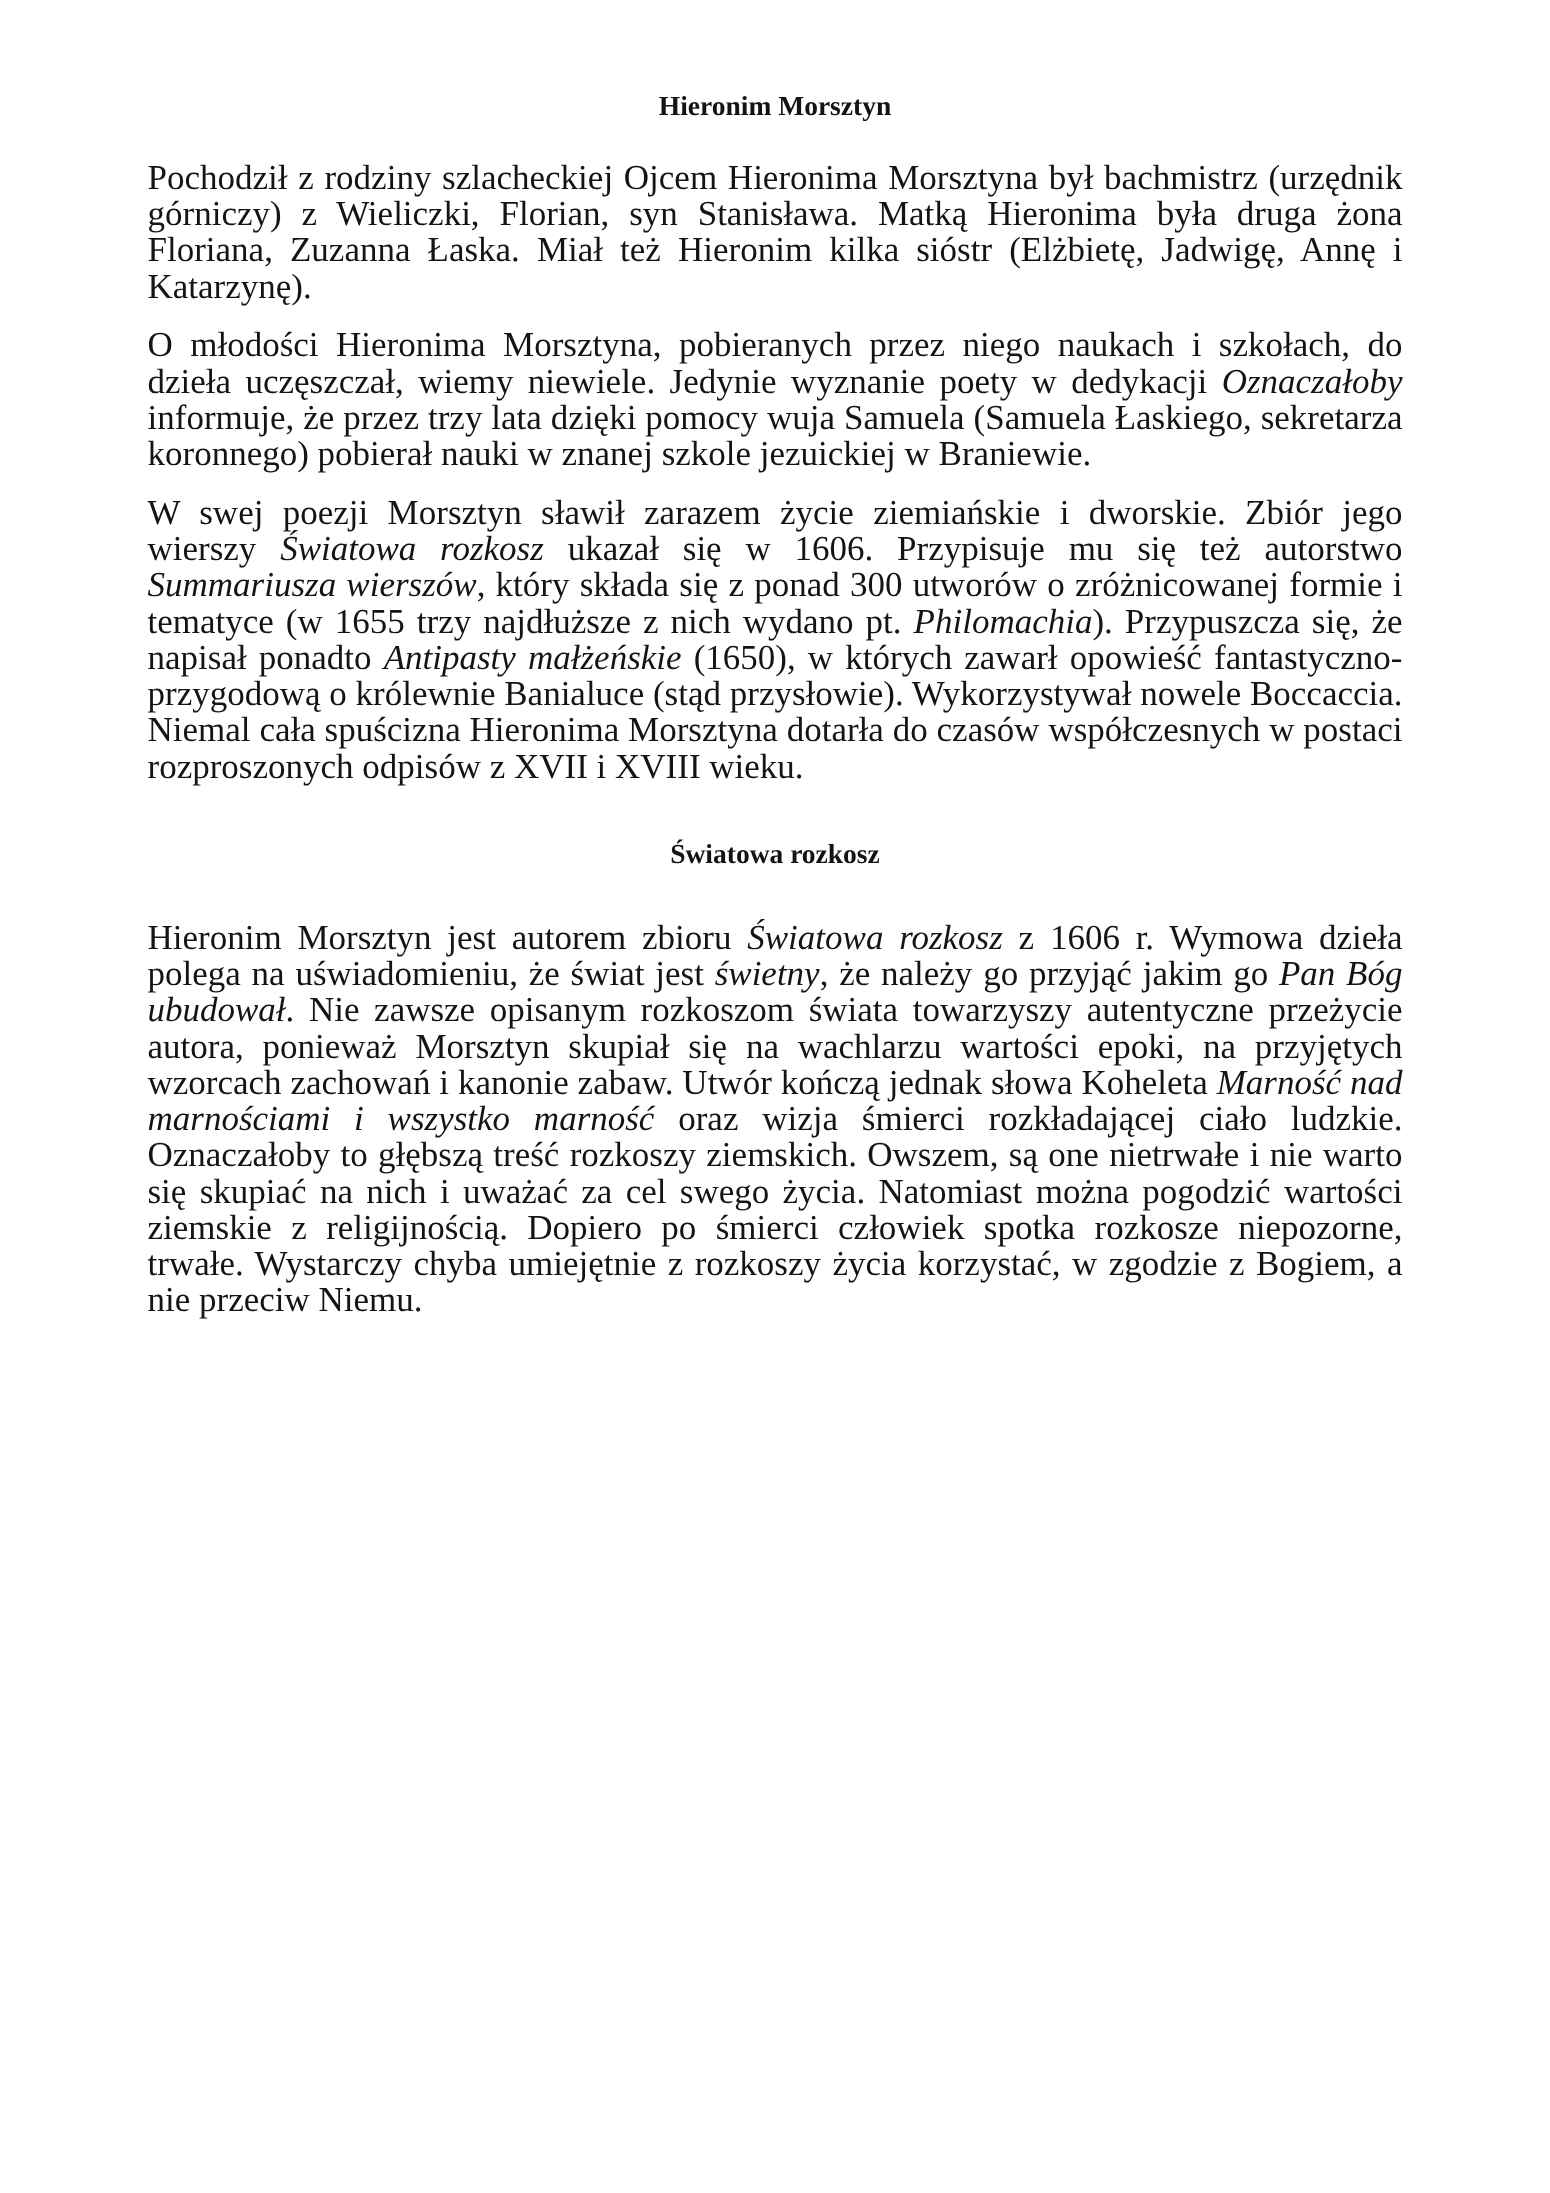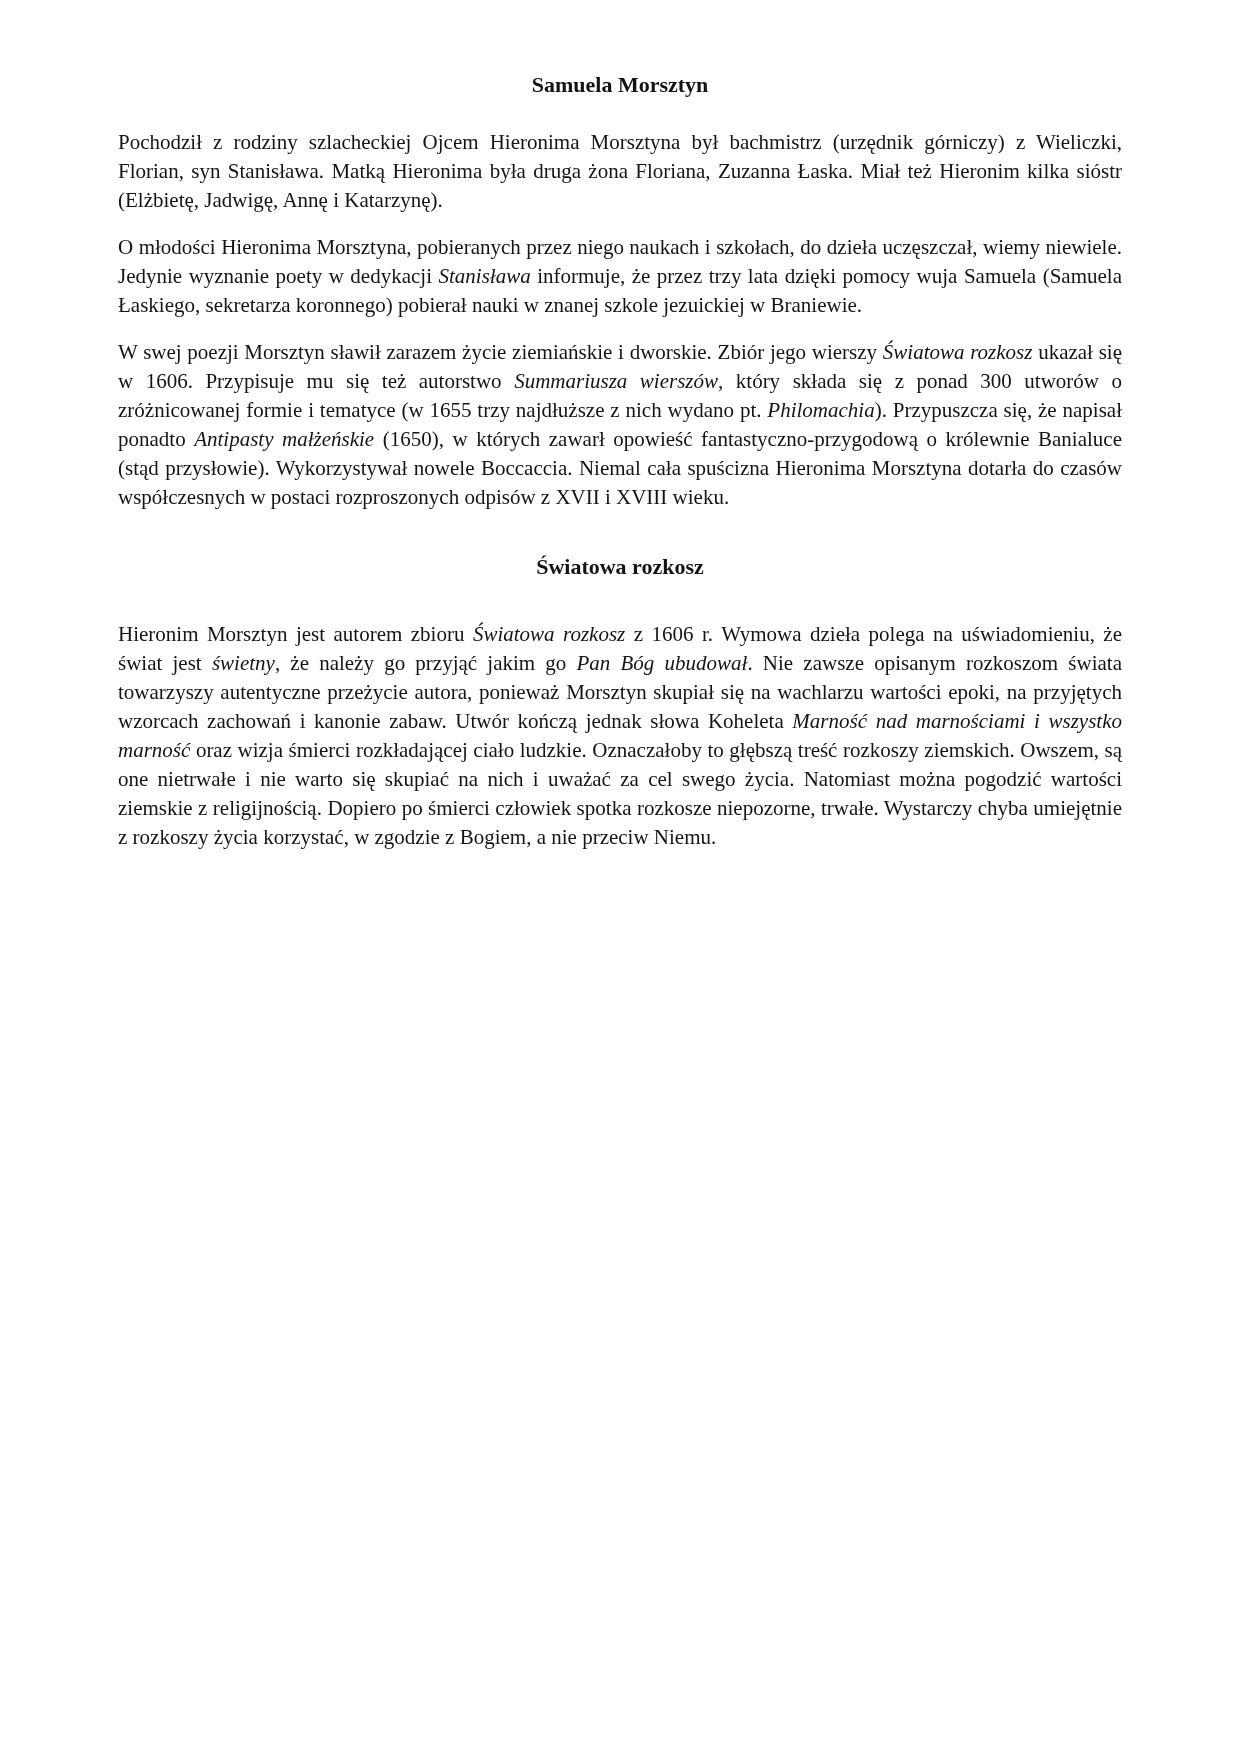--- a/index.html
+++ b/index.html
@@ -23,40 +23,40 @@
     line-height: 29px;
     font-weight: bold;
     text-align: center;
     margin: 0 0 29px 0;
   }
   .heading.second {
     margin-top: 40px;
     margin-bottom: 39px;
   }
   p.body-par {
-    font-size: 21px;
+    font-size: 28px;
     line-height: 29px;
     text-align: justify;
     margin: 0 0 18px 0;
   }
   p.body-par i {
     font-style: italic;
   }
 </style>
 </head>
 <body>
 
 <div class="page">
 
   <section>
-    <h1 class="heading">Samuela Morsztyn</h1>
+    <h1 class="heading">Hieronim Morsztyn</h1>
 
     <p class="body-par"><span>Pochodził z rodziny szlacheckiej Ojcem Hieronima Morsztyna był bachmistrz (urzędnik górniczy) z Wieliczki, Florian, syn Stanisława. Matką Hieronima była druga żona Floriana, Zuzanna Łaska. Miał też Hieronim kilka sióstr (Elżbietę, Jadwigę, Annę i Katarzynę).</span></p>
 
-    <p class="body-par"><span>O młodości Hieronima Morsztyna, pobieranych przez niego naukach i szkołach, do dzieła uczęszczał, wiemy niewiele. Jedynie wyznanie poety w dedykacji </span><i>Stanisława</i><span> informuje, że przez trzy lata dzięki pomocy wuja Samuela (Samuela Łaskiego, sekretarza koronnego) pobierał nauki w znanej szkole jezuickiej w Braniewie.</span></p>
+    <p class="body-par"><span>O młodości Hieronima Morsztyna, pobieranych przez niego naukach i szkołach, do dzieła uczęszczał, wiemy niewiele. Jedynie wyznanie poety w dedykacji </span><i>Oznaczałoby</i><span> informuje, że przez trzy lata dzięki pomocy wuja Samuela (Samuela Łaskiego, sekretarza koronnego) pobierał nauki w znanej szkole jezuickiej w Braniewie.</span></p>
 
     <p class="body-par"><span>W swej poezji Morsztyn sławił zarazem życie ziemiańskie i dworskie. Zbiór jego wierszy </span><i>Światowa rozkosz</i><span> ukazał się w 1606. Przypisuje mu się też autorstwo </span><i>Summariusza wierszów</i><span>, który składa się z ponad 300 utworów o zróżnicowanej formie i tematyce (w 1655 trzy najdłuższe z nich wydano pt. </span><i>Philomachia</i><span>). Przypuszcza się, że napisał ponadto </span><i>Antipasty małżeńskie</i><span> (1650), w których zawarł opowieść fantastyczno-przygodową o królewnie Banialuce (stąd przysłowie). Wykorzystywał nowele Boccaccia. Niemal cała spuścizna Hieronima Morsztyna dotarła do czasów współczesnych w postaci rozproszonych odpisów z XVII i XVIII wieku.</span></p>
   </section>
 
   <section>
     <h1 class="heading second">Światowa rozkosz</h1>
 
     <p class="body-par"><span>Hieronim Morsztyn jest autorem zbioru </span><i>Światowa rozkosz</i><span> z 1606 r. Wymowa dzieła polega na uświadomieniu, że świat jest </span><i>świetny</i><span>, że należy go przyjąć jakim go </span><i>Pan Bóg ubudował</i><span>. Nie zawsze opisanym rozkoszom świata towarzyszy autentyczne przeżycie autora, ponieważ Morsztyn skupiał się na wachlarzu wartości epoki, na przyjętych wzorcach zachowań i kanonie zabaw. Utwór kończą jednak słowa Koheleta </span><i>Marność nad marnościami i wszystko marność</i><span> oraz wizja śmierci rozkładającej ciało ludzkie. Oznaczałoby to głębszą treść rozkoszy ziemskich. Owszem, są one nietrwałe i nie warto się skupiać na nich i uważać za cel swego życia. Natomiast można pogodzić wartości ziemskie z religijnością. Dopiero po śmierci człowiek spotka rozkosze niepozorne, trwałe. Wystarczy chyba umiejętnie z rozkoszy życia korzystać, w zgodzie z Bogiem, a nie przeciw Niemu.</span></p>
   </section>
 

